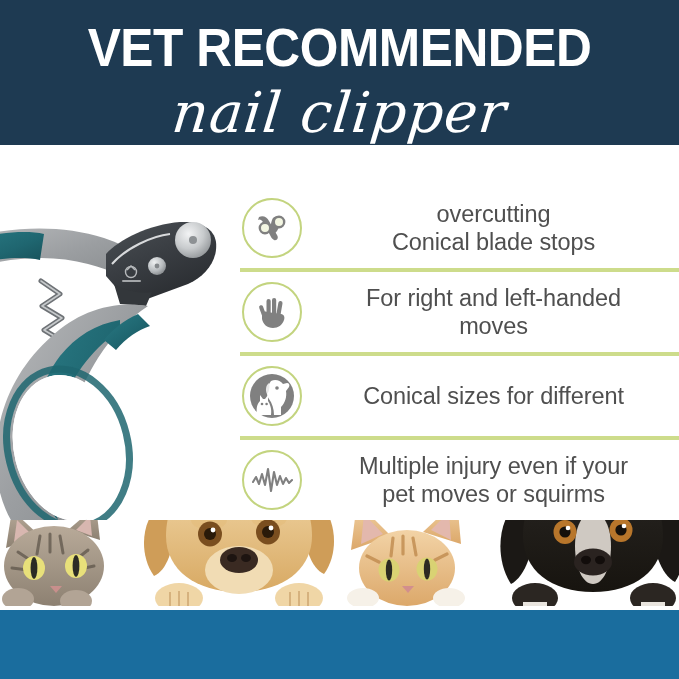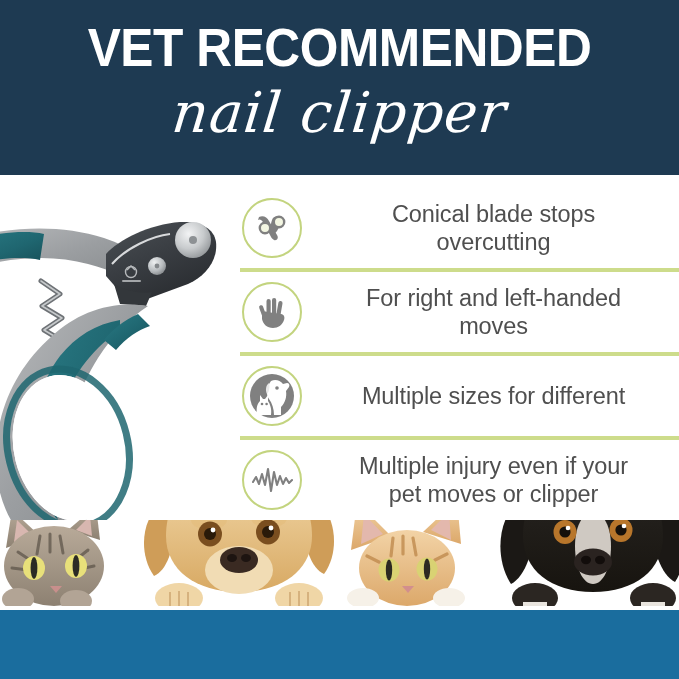--- a/index.html
+++ b/index.html
@@ -16,21 +16,21 @@
     height: 679px;
     overflow: hidden;
     background: #ffffff;
   }
 
   
   .header-band {
     position: absolute;
     left: 0; top: 0;
     width: 679px;
-    height: 175px;
+    height: 145px;
     background: #1e3a52;
     overflow: hidden;
   }
   .headline {
     position: absolute;
     left: 0;
     top: 18px;
     width: 679px;
     text-align: center;
     color: #ffffff;
@@ -232,22 +232,22 @@
         <svg width="38" height="38" viewBox="0 0 38 38">
           <g fill="#808080">
             <path d="M6 8 C 10 6, 14 8, 16 12 L 24 26 C 26 29, 24 32, 21 31 C 19 30, 18 28, 17 26 L 10 13 C 8 10, 6 10, 5 11 Z"></path>
             <path d="M20 9 C 23 6, 28 7, 30 11 L 24 22 C 22 25, 19 25, 18 22 C 17 19, 18 12, 20 9 Z"></path>
           </g>
           <circle cx="12" cy="19" r="5.2" fill="#f3f6e2" stroke="#808080" stroke-width="2.4"></circle>
           <circle cx="26" cy="13" r="5.2" fill="#f3f6e2" stroke="#808080" stroke-width="2.4"></circle>
         </svg>
       </div>
       <div class="feature-text">
+        <div>overcutting</div>
         <div>Conical blade stops</div>
-        <div>overcutting</div>
       </div>
     </div>
 
     <div class="feature-row" style="height:0">
       <div class="feature-divider"></div>
     </div>
 
     <div class="feature-row">
       <div class="feature-icon">
         <svg width="36" height="36" viewBox="0 0 36 36">
@@ -283,37 +283,37 @@
 
           <path d="M22 12 C 19 14, 18 19, 20 23 C 22 21, 23 16, 22 12 Z" fill="#e8e8e8"></path>
 
           <path d="M16 28 L 13 24 L 13 30 C 10 33, 9 37, 10 44 L 24 44
                    C 25 38, 23 33, 21 30 L 21 24 L 18 28 Z" fill="#ffffff"></path>
           <circle cx="15" cy="33" r="1.3" fill="#808080"></circle>
           <circle cx="19.6" cy="33" r="1.3" fill="#808080"></circle>
         </svg>
       </div>
       <div class="feature-text">
-        <div>Multiple sizes for different</div>
+        <div>Conical sizes for different</div>
       </div>
     </div>
 
     <div class="feature-row" style="height:0">
       <div class="feature-divider"></div>
     </div>
 
     <div class="feature-row">
       <div class="feature-icon">
         <svg width="42" height="30" viewBox="0 0 42 30">
           <path d="M2 17 L5 12 L8 19 L11 9 L14 20 L17 4 L20 26 L23 7 L26 20 L29 11 L32 19 L35 13 L38 18 L41 15" fill="none" stroke="#808080" stroke-width="2.1" stroke-linejoin="round" stroke-linecap="round"></path>
         </svg>
       </div>
       <div class="feature-text">
         <div>Multiple injury even if your</div>
-        <div>pet moves or clipper</div>
+        <div>pet moves or squirms</div>
       </div>
     </div>
 
   </div>
 
   <div class="pets-zone">
 
     <div class="pet" style="left:-12px;">
       <svg width="140" height="110" viewBox="0 0 140 110">
         <defs>

